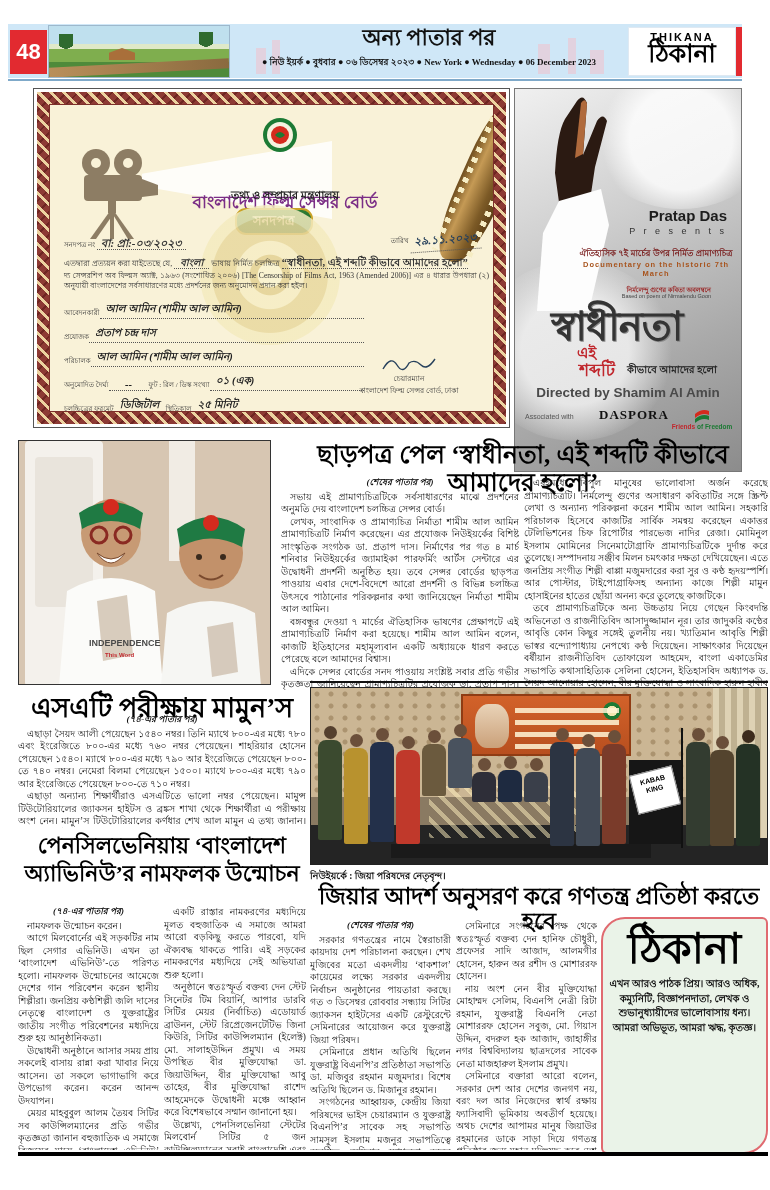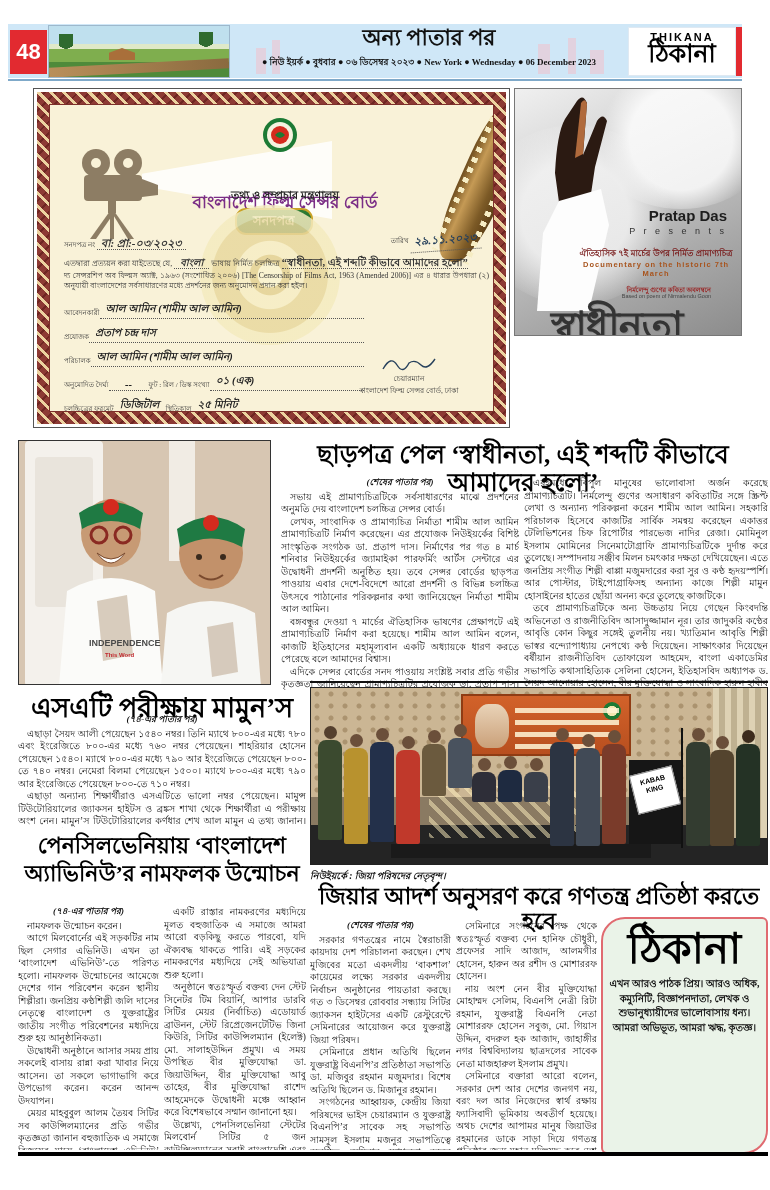--- a/index.html
+++ b/index.html
@@ -60,21 +60,21 @@
   .fval.small { flex:0 0 auto; min-width:40px; text-align:center; }
   .sigblock { position:absolute; right:14px; bottom:14px; width:140px; text-align:center; }
   .sig-line { font-size:7.5px; color:#333; }
   .filmstrip { position:absolute; right:-14px; top:-12px; width:46px; height:175px; transform:rotate(24deg); border-radius:40%;
         background:linear-gradient(90deg,#6e4d1e,#c59a55 30%,#7c5a26 70%,#5d3f16); }
   .filmstrip:before, .filmstrip:after { content:""; position:absolute; top:4px; bottom:4px; width:6px;
         background:repeating-linear-gradient(180deg,#f6edc4 0 5px, transparent 5px 11px); }
   .filmstrip:before { left:3px; } .filmstrip:after { right:3px; }
 
   
-  .poster { position:absolute; left:514px; top:88px; width:228px; height:248px; overflow:hidden; color:#222;
+  .poster { position:absolute; left:514px; top:88px; width:228px; height:384px; overflow:hidden; color:#222;
         background:linear-gradient(155deg,#f0f0f0 0%, #cfcfcf 35%, #a9a9a9 70%, #8c8c8c 100%); border:1px solid #777; font-family:"Liberation Sans",sans-serif; }
   .poster .blob1 { position:absolute; right:-30px; top:-20px; width:180px; height:140px; border-radius:50%; background:radial-gradient(circle,#ffffff 0 45%, transparent 70%); opacity:.8; }
   .poster .blob2 { position:absolute; left:-40px; bottom:30px; width:200px; height:180px; border-radius:50%; background:radial-gradient(circle,#f5f5f5 0 40%, transparent 72%); opacity:.8; }
   .arm { position:absolute; left:4px; top:2px; }
   .p-name { position:absolute; right:14px; top:118px; font-size:15px; font-weight:bold; color:#1d1d1d; }
   .p-presents { position:absolute; right:14px; top:137px; font-size:9px; letter-spacing:3px; color:#333; }
   .p-tagbn { position:absolute; left:58px; top:158px; width:166px; text-align:center; font-size:8.5px; font-weight:bold; color:#7a1f1f; }
   .p-tagen { position:absolute; left:58px; top:171px; width:166px; text-align:center; font-size:7.5px; letter-spacing:1px; color:#a8541d; font-weight:bold; }
   .p-basedbn { position:absolute; right:30px; top:196px; font-size:6.5px; color:#922; font-weight:bold; }
   .p-baseden { position:absolute; right:30px; top:204px; font-size:5.5px; color:#444; }
@@ -110,21 +110,21 @@
   .gp-stage { position:absolute; left:80px; bottom:6px; width:260px; height:14px; background:#1a1a1a; }
   .gp-table { position:absolute; left:118px; top:98px; width:170px; height:52px; background:linear-gradient(120deg,#d8b04c,#b8903a); border-radius:3px;
         background-image:repeating-linear-gradient(45deg, rgba(255,240,190,.5) 0 4px, transparent 4px 12px); }
   .gp-podium { position:absolute; left:318px; top:72px; width:52px; height:84px; background:#161616; }
   .gp-sign { position:absolute; left:4px; top:10px; width:44px; height:40px; background:#fff; border:1px solid #888; transform:rotate(-14deg);
         font-family:"Liberation Sans",sans-serif; font-size:7px; font-weight:bold; text-align:center; padding-top:4px; line-height:1.3; }
   .gp-mic { position:absolute; left:370px; top:40px; width:2px; height:120px; background:#111; }
   .person { position:absolute; width:26px; }
   .person .head { width:13px; height:13px; border-radius:50%; background:#6b4f3a; margin:0 auto; }
   .person .body { width:24px; height:34px; border-radius:8px 8px 2px 2px; margin:1px auto 0; }
-  .gp-caption { position:absolute; left:310px; top:869px; width:458px; font-size:9.5px; font-weight:bold; font-style:italic; color:#111; }
+  .gp-caption { position:absolute; left:310px; top:869px; width:458px; font-size:9.5px; font-weight:bold; color:#111; }
   .gp-topline { position:absolute; left:310px; top:681px; width:458px; height:2px; background:#111; }
 
   .bottom-rule { position:absolute; left:18px; top:1152px; width:750px; height:4px; background:#000; }
 
   
   .adbox { position:absolute; left:601px; top:917px; width:167px; height:237px; background:#eaf3e8; border:2px solid #e06a70;
         border-radius:24px 6px 24px 6px; text-align:center; padding:8px 6px; }
   .adbox .brand { font-size:42px; font-weight:bold; color:#000; line-height:1.05; }
   .adbox .txt { margin-top:6px; font-size:10px; font-weight:bold; color:#111; line-height:1.45; }
 

